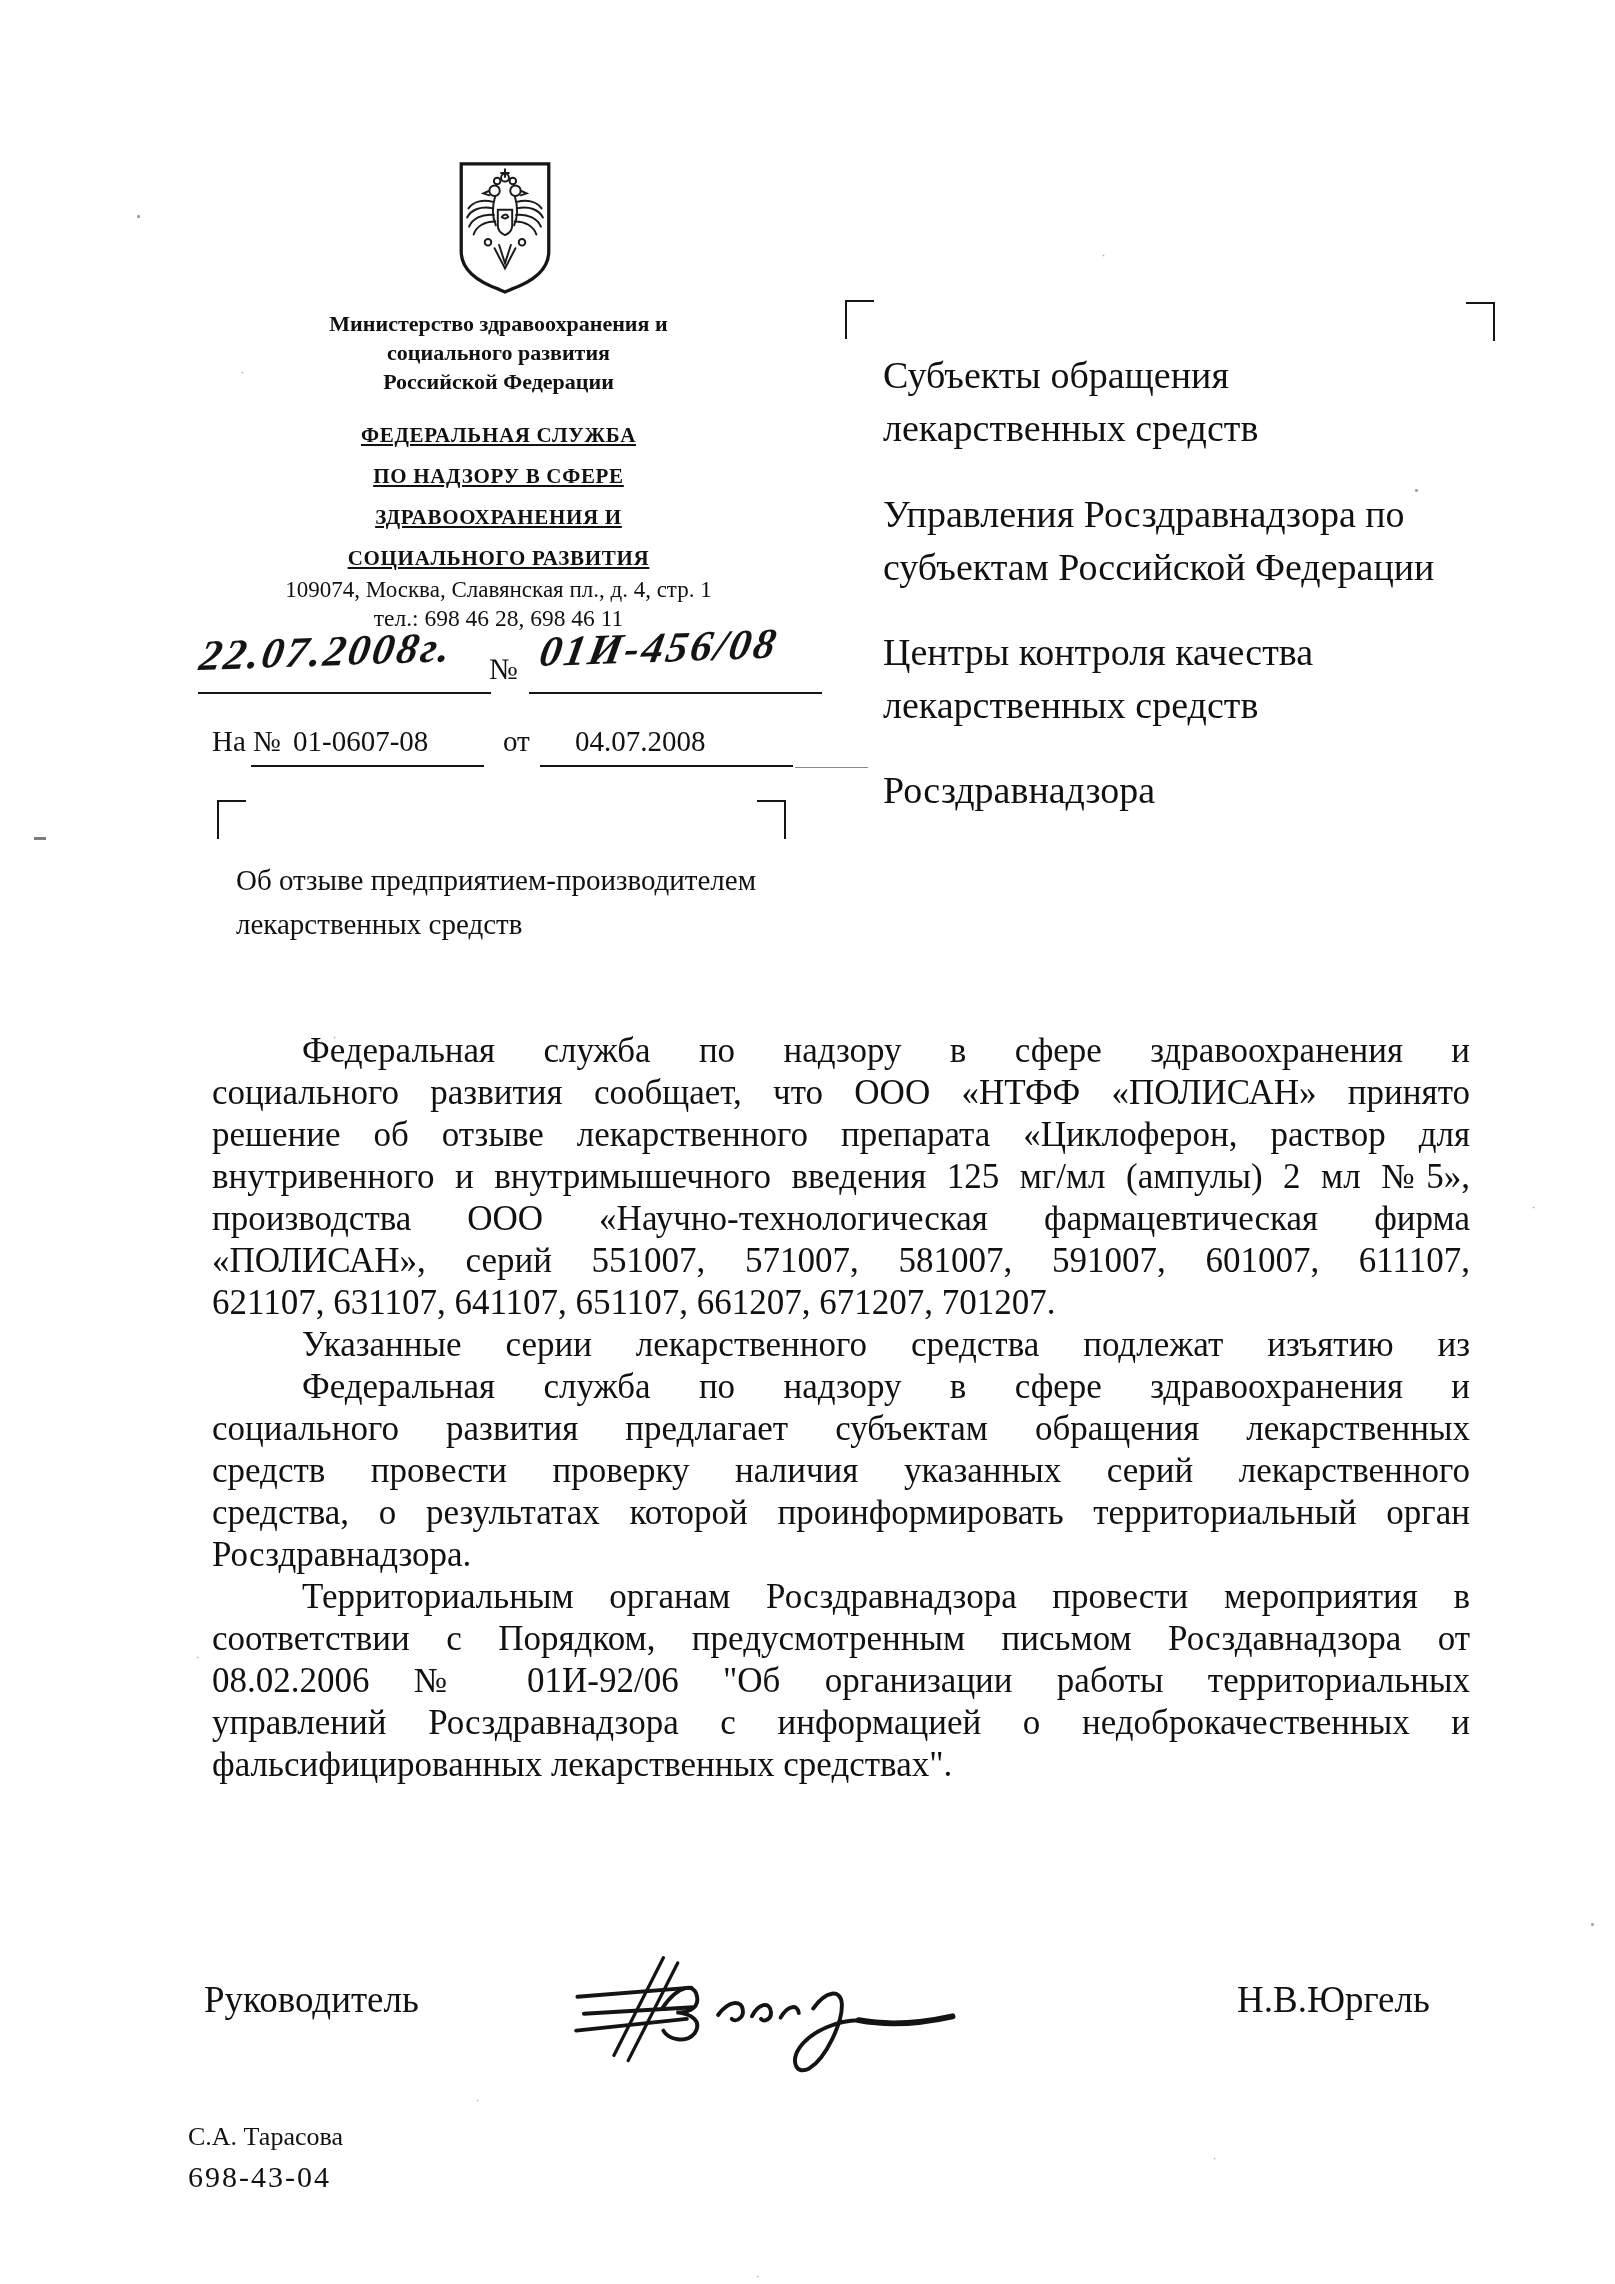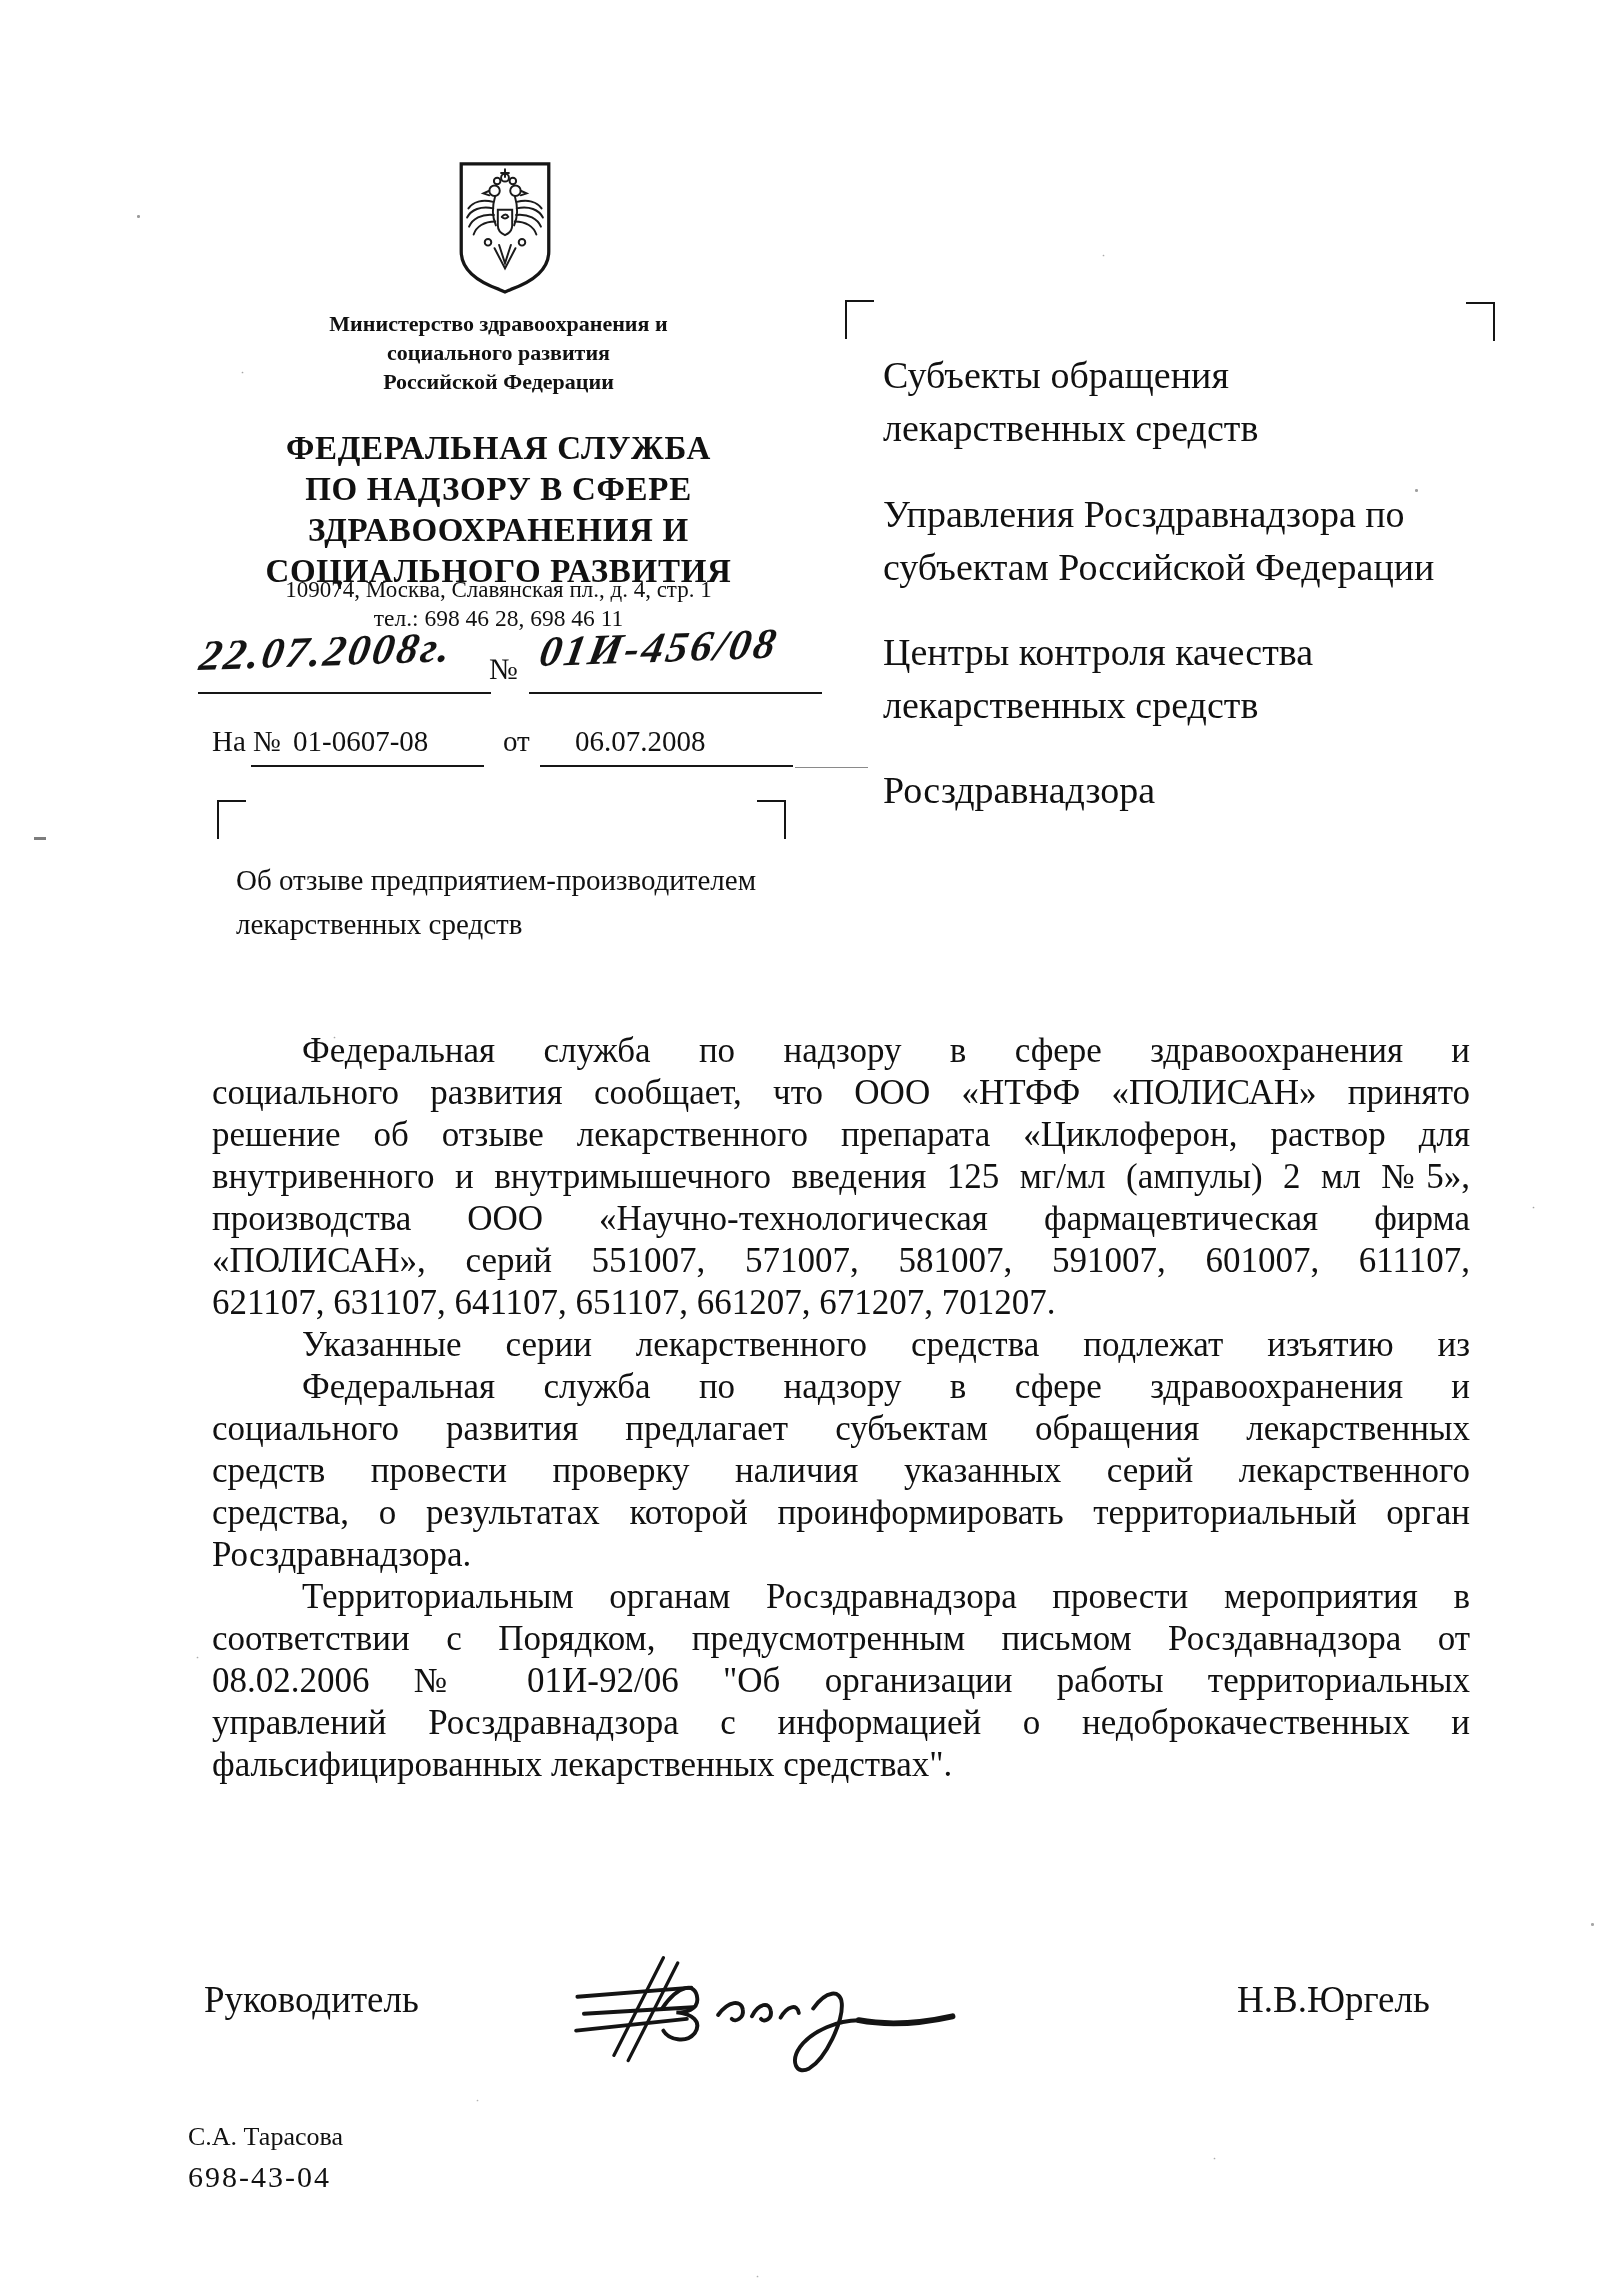--- a/index.html
+++ b/index.html
@@ -7,21 +7,21 @@
     width:1616px;height:2284px;position:relative;
     background:#ffffff;
     font-family:"Liberation Serif","DejaVu Serif",serif;
     color:#111;
     overflow:hidden;
   }
   .abs{position:absolute;}
   
   .center-col{left:215px;width:567px;text-align:center;}
   .ministry{top:301px;font-size:22px;font-weight:bold;line-height:29px;margin-top:8px;}
-  .service{top:428px;font-size:33px;font-weight:bold;line-height:41px;letter-spacing:0.7px;}
+  .service{top:415px;font-size:21px;font-weight:bold;line-height:41px;letter-spacing:0.7px;text-decoration:underline;}
   .addr{top:576px;font-size:23px;line-height:27px;}
   .tel{top:605px;font-size:23.5px;line-height:27px;}
   
   .hw{
     font-style:italic;font-weight:600;font-size:43px;letter-spacing:2.6px;
     transform:skewX(-12deg) rotate(-2deg);transform-origin:left bottom;color:#141414;
   }
   .numsign{font-size:30px;}
   .rule{position:absolute;height:2px;background:#161616;}
   .rule.faint{height:1.3px;background:#8a8a8a;}
@@ -110,21 +110,21 @@
 
 <div class="abs hw" style="left:196px;top:631px;">22.07.2008г.</div>
 <div class="abs numsign" style="left:489px;top:652px;">№</div>
 <div class="abs hw" style="left:536px;top:627px;">01И-456/08</div>
 <div class="rule" style="left:198px;top:692px;width:293px;"></div>
 <div class="rule" style="left:529px;top:692px;width:293px;"></div>
 
 <div class="abs reply" style="left:212px;top:725px;">На №</div>
 <div class="abs reply" style="left:293px;top:725px;">01-0607-08</div>
 <div class="abs reply" style="left:503px;top:725px;">от</div>
-<div class="abs reply" style="left:575px;top:725px;">06.07.2008</div>
+<div class="abs reply" style="left:575px;top:725px;">04.07.2008</div>
 <div class="rule" style="left:251px;top:765px;width:233px;"></div>
 <div class="rule" style="left:540px;top:765px;width:253px;"></div>
 <div class="rule faint" style="left:795px;top:767px;width:73px;"></div>
 
 <div class="corner tl" style="left:217px;top:800px;"></div>
 <div class="corner tr" style="left:757px;top:800px;"></div>
 <div class="abs subject">
   <div>Об отзыве предприятием-производителем</div>
   <div>лекарственных средств</div>
 </div>

